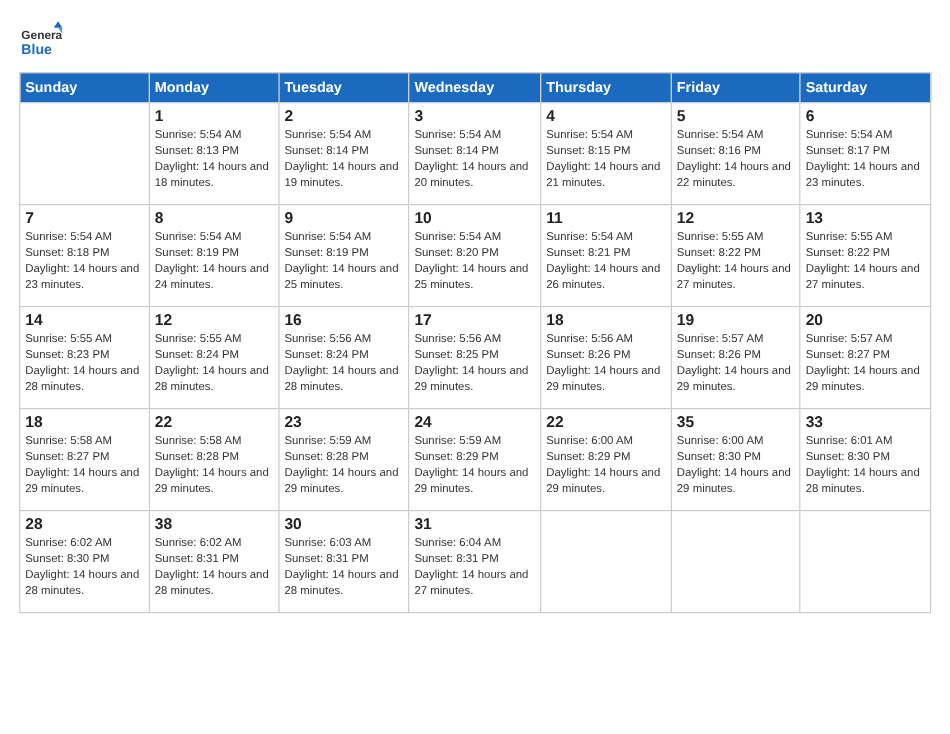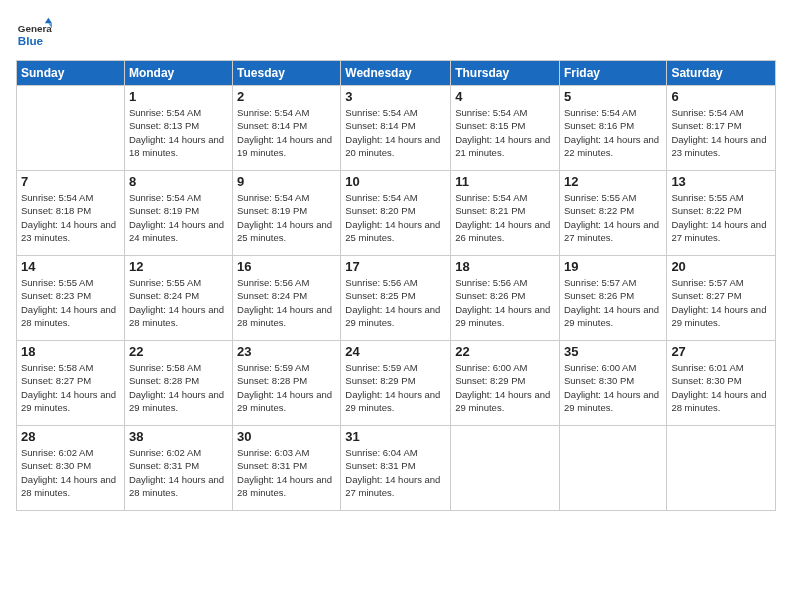--- a/index.html
+++ b/index.html
@@ -272,21 +272,21 @@
           Sunrise: 6:00 AM<br>Sunset: 8:29 PM<br>Daylight: 14 hours and 29 minutes.
         </div>
         </td>
         <td>
           <span class="day-number">35</span>
         <div class="day-info">
           Sunrise: 6:00 AM<br>Sunset: 8:30 PM<br>Daylight: 14 hours and 29 minutes.
         </div>
         </td>
         <td>
-          <span class="day-number">27</span>
+          <span class="day-number">33</span>
         <div class="day-info">
           Sunrise: 6:01 AM<br>Sunset: 8:30 PM<br>Daylight: 14 hours and 28 minutes.
         </div>
         </td>
       </tr>
       <tr class="week-row">
         <td>
           <span class="day-number">28</span>
         <div class="day-info">
           Sunrise: 6:02 AM<br>Sunset: 8:30 PM<br>Daylight: 14 hours and 28 minutes.

